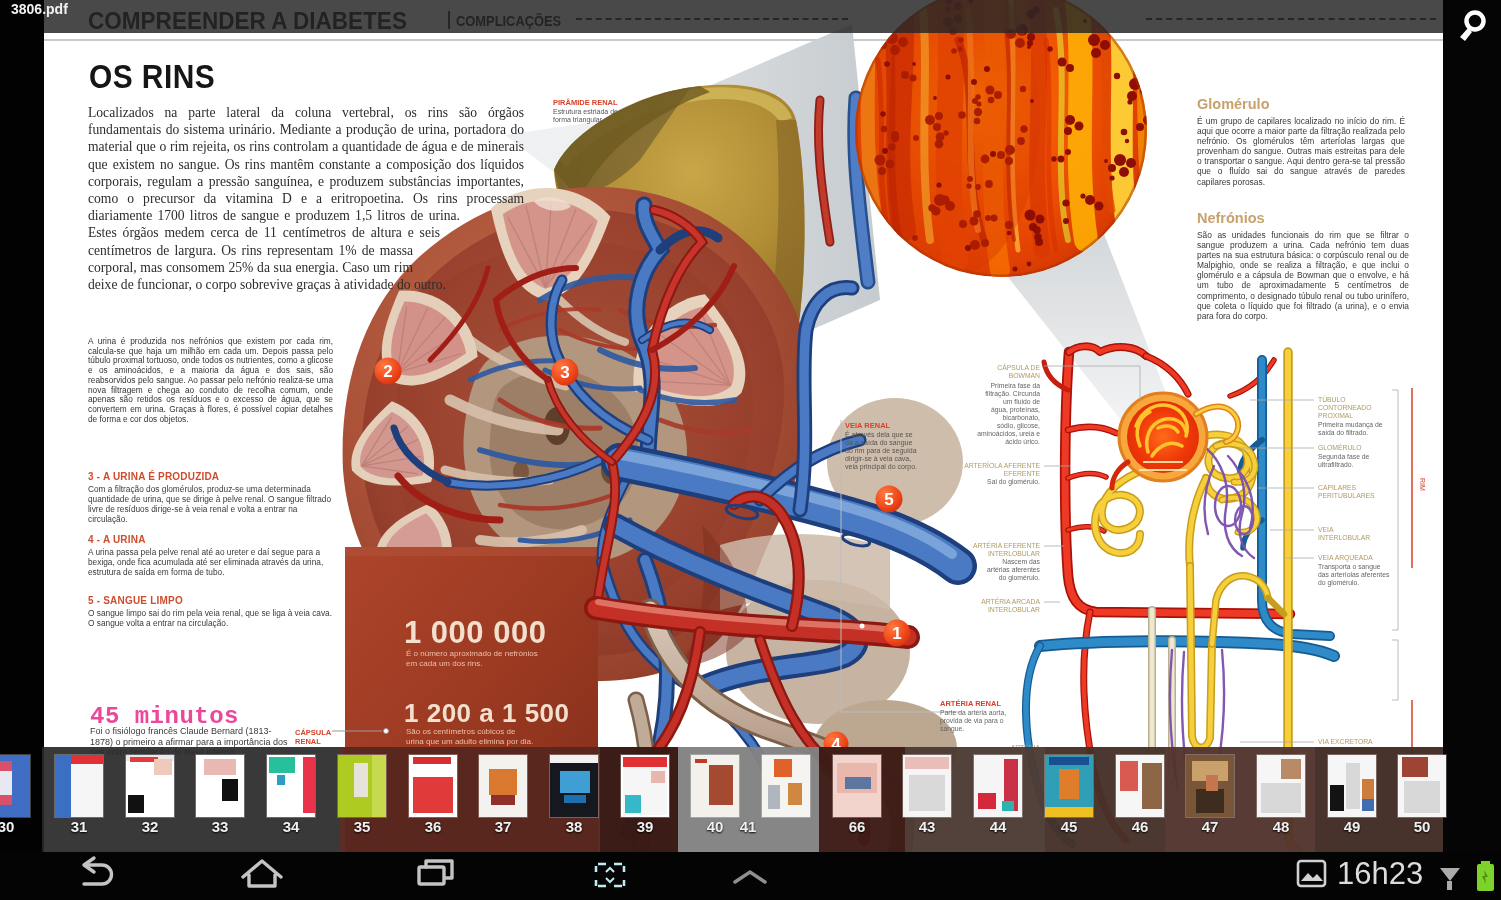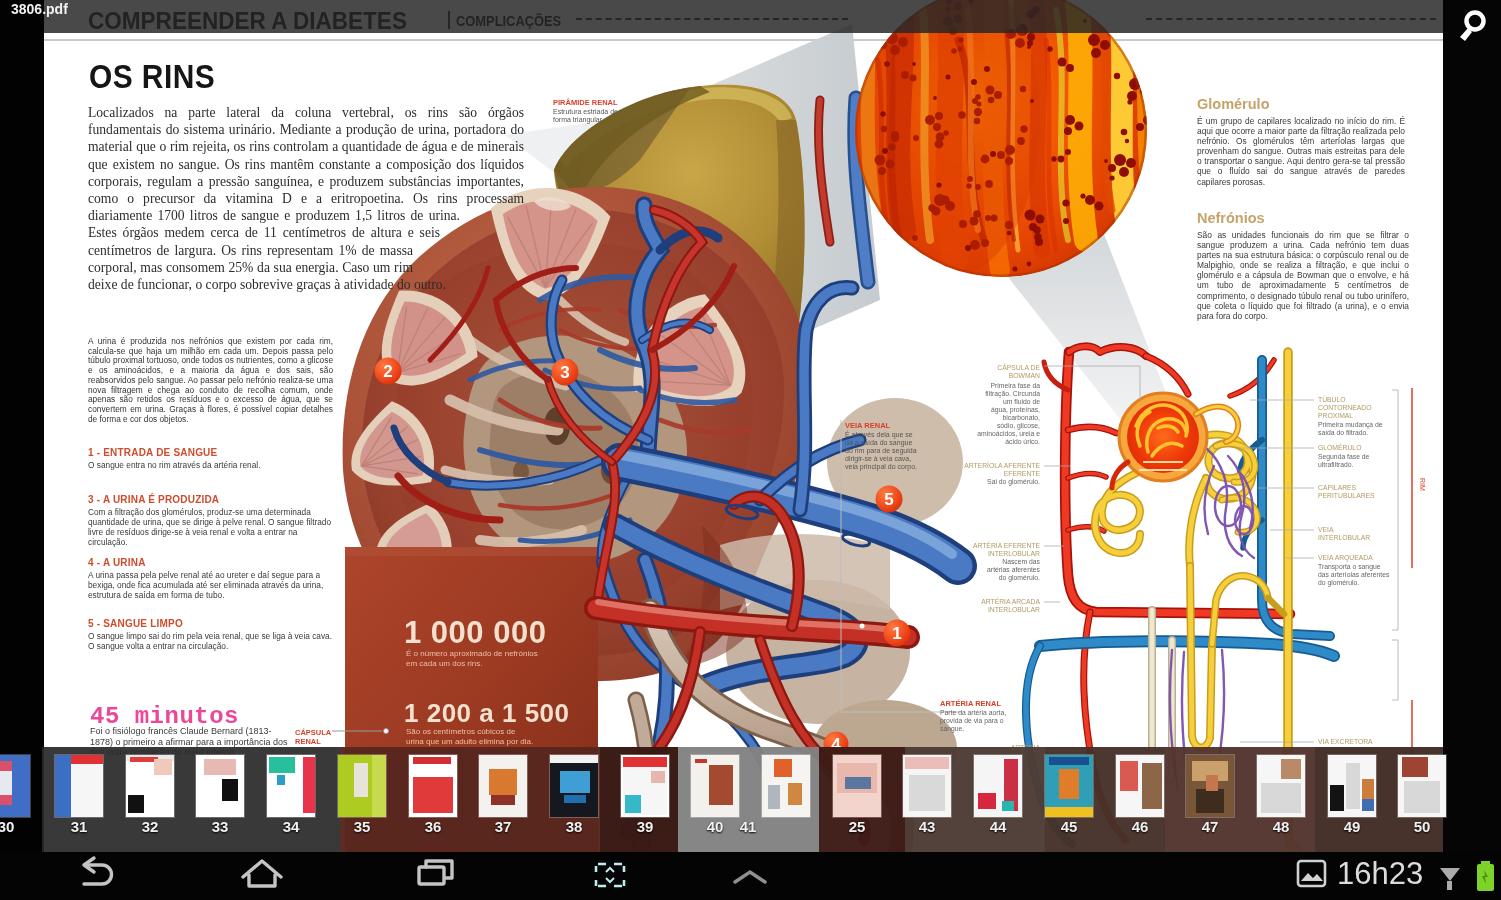--- a/index.html
+++ b/index.html
@@ -730,24 +730,20 @@
     <text x="1420" y="478" font-size="7" fill="#d8402a" transform="rotate(90 1420 478)">RIM</text>
   </g>
   </svg>
 
   <div class="abs" id="title">OS RINS</div>
   <div class="abs" id="lead"><i style="float:right;width:1px;height:120px"></i><i style="float:right;clear:right;width:65px;height:17px"></i><i style="float:right;clear:right;width:85px;height:17px"></i><i style="float:right;clear:right;width:112px;height:18px"></i>Localizados na parte lateral da coluna vertebral, os rins são órgãos fundamentais do sistema urinário. Mediante a produção de urina, portadora do material que o rim rejeita, os rins controlam a quantidade de água e de minerais que existem no sangue. Os rins mantêm constante a composição dos líquidos corporais, regulam a pressão sanguínea, e produzem substâncias importantes, como o precursor da vitamina D e a eritropoetina. Os rins processam diariamente 1700 litros de sangue e produzem 1,5 litros de urina. Estes órgãos medem cerca de 11 centímetros de altura e seis centímetros de largura. Os rins representam 1% de massa corporal, mas consomem 25% da sua energia. Caso um rim deixe de funcionar, o corpo sobrevive graças à atividade do outro.</div>
   <div class="abs" id="circ">
     <p>A urina é produzida nos nefrónios que existem por cada rim, calcula-se que haja um milhão em cada um. Depois passa pelo túbulo proximal tortuoso, onde todos os nutrientes, como a glicose e os aminoácidos, e a maioria da água e dos sais, são reabsorvidos pelo sangue. Ao passar pelo nefrónio realiza-se uma nova filtragem e chega ao conduto de recolha comum, onde apenas são retidos os resíduos e o excesso de água, que se convertem em urina. Graças à flores, é possível copiar detalhes de forma e cor dos objetos.</p>
   </div>
   <div class="abs" id="steps">
-    <div class="blk">
-        <div class="rh">1 - ENTRADA DE SANGUE</div>
-        <div class="rp">O sangue entra no rim através da artéria renal.</div>
-      </div>
     <div class="blk" style="margin-top:24px">
         <div class="rh">3 - A URINA É PRODUZIDA</div>
         <div class="rp">Com a filtração dos glomérulos, produz-se uma determinada quantidade de urina, que se dirige à pelve renal. O sangue filtrado livre de resíduos dirige-se à veia renal e volta a entrar na circulação.</div>
       </div>
     <div class="blk" style="margin-top:10px">
         <div class="rh">4 - A URINA</div>
         <div class="rp">A urina passa pela pelve renal até ao ureter e daí segue para a bexiga, onde fica acumulada até ser eliminada através da urina, estrutura de saída em forma de tubo.</div>
       </div>
     <div class="blk" style="margin-top:18px">
         <div class="rh">5 - SANGUE LIMPO</div>
@@ -850,21 +846,21 @@
         <div style="position:absolute;left:12px;top:4px;width:18px;height:18px;background:#e0622a"></div>
         <div style="position:absolute;left:6px;top:30px;width:12px;height:24px;background:#b0b6bd"></div>
         <div style="position:absolute;left:26px;top:28px;width:14px;height:22px;background:#d0873f"></div>
       </div>
       <div class="tnum" style="left:724px">41</div>
       <div class="thumb" style="left:833px">
         <div style="position:absolute;left:0px;top:0px;width:48px;height:62px;background:#f2d4cc"></div>
         <div style="position:absolute;left:4px;top:8px;width:40px;height:30px;background:#e9b7ac"></div>
         <div style="position:absolute;left:12px;top:22px;width:26px;height:12px;background:#5b77a0"></div>
       </div>
-      <div class="tnum" style="left:833px">25</div>
+      <div class="tnum" style="left:833px">66</div>
       <div class="thumb" style="left:903px">
         <div style="position:absolute;left:0px;top:0px;width:48px;height:62px;background:#f5f5f5"></div>
         <div style="position:absolute;left:2px;top:2px;width:44px;height:12px;background:#eabdb8"></div>
         <div style="position:absolute;left:6px;top:20px;width:36px;height:36px;background:#d9d9d9"></div>
       </div>
       <div class="tnum" style="left:903px">43</div>
       <div class="thumb" style="left:974px">
         <div style="position:absolute;left:0px;top:0px;width:48px;height:62px;background:#f5f5f5"></div>
         <div style="position:absolute;left:4px;top:38px;width:18px;height:16px;background:#d6283c"></div>
         <div style="position:absolute;left:30px;top:4px;width:14px;height:52px;background:#c92f45"></div>

